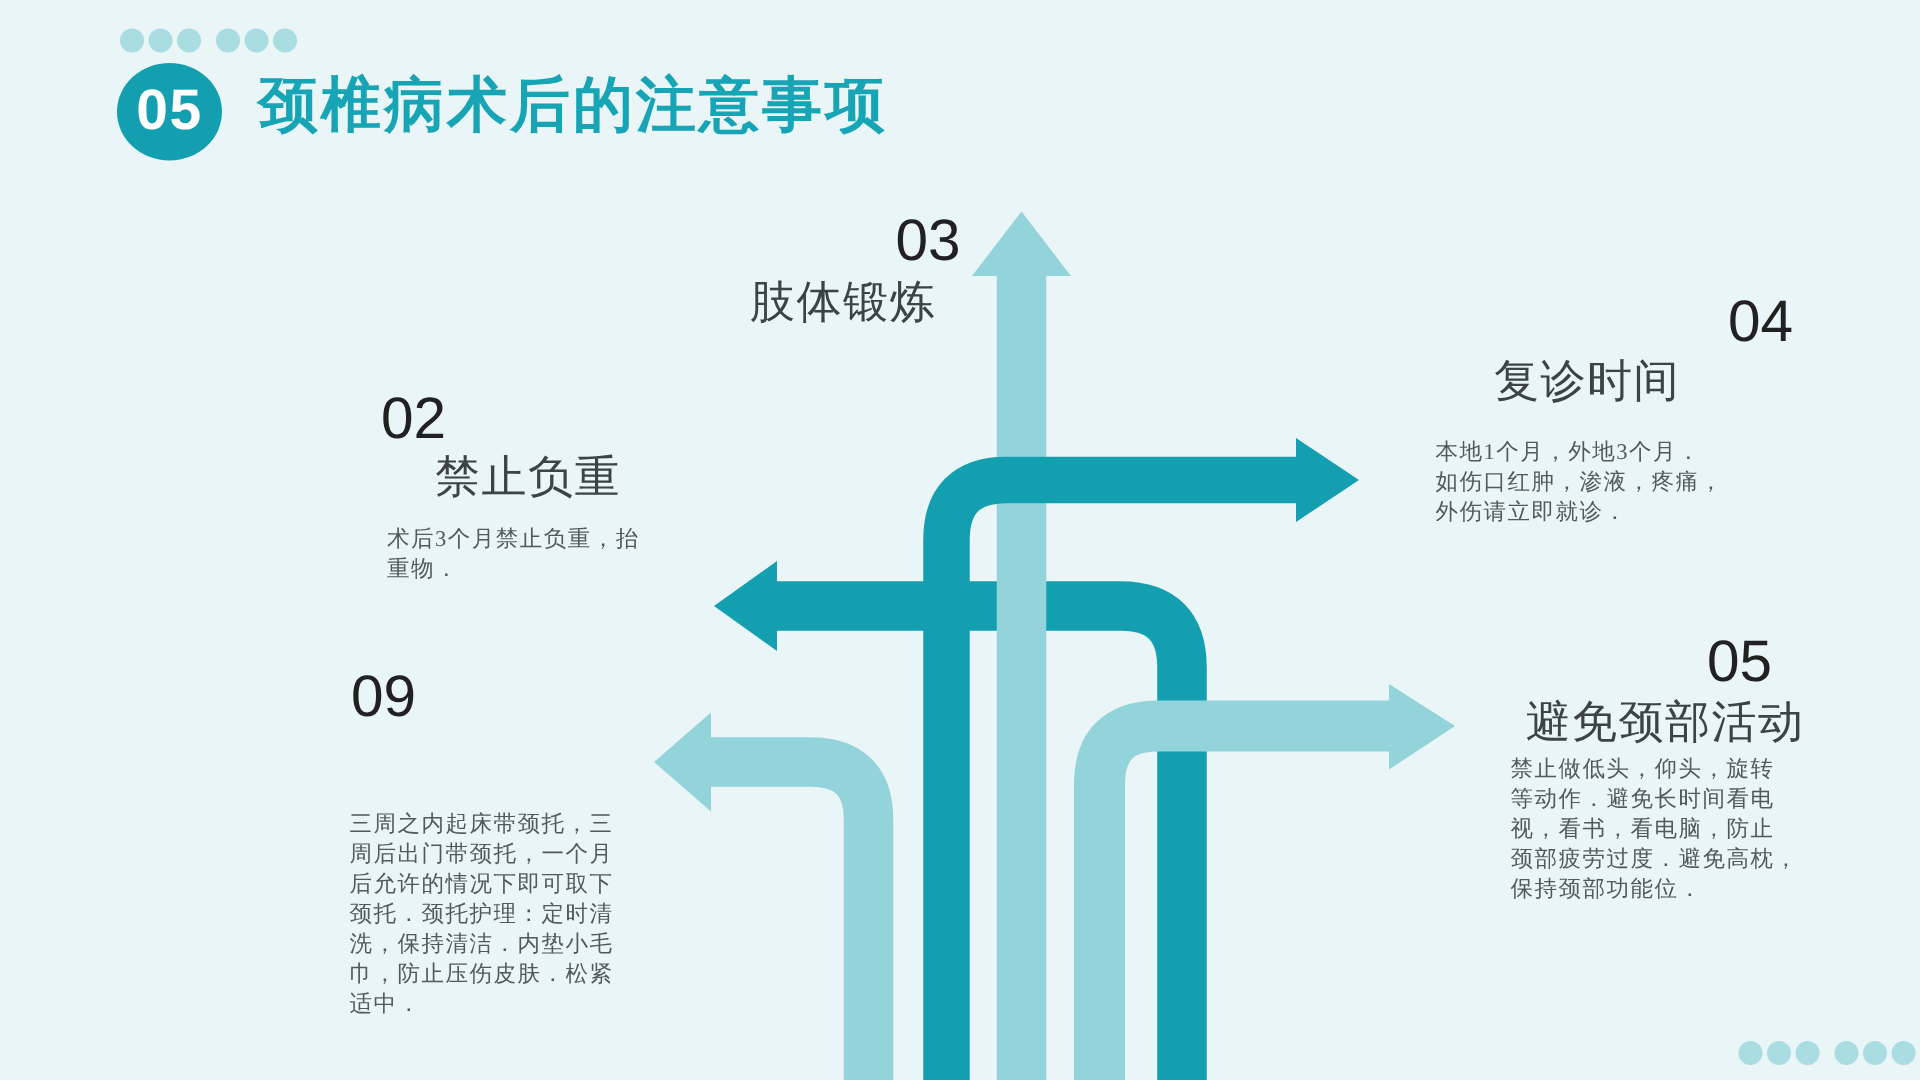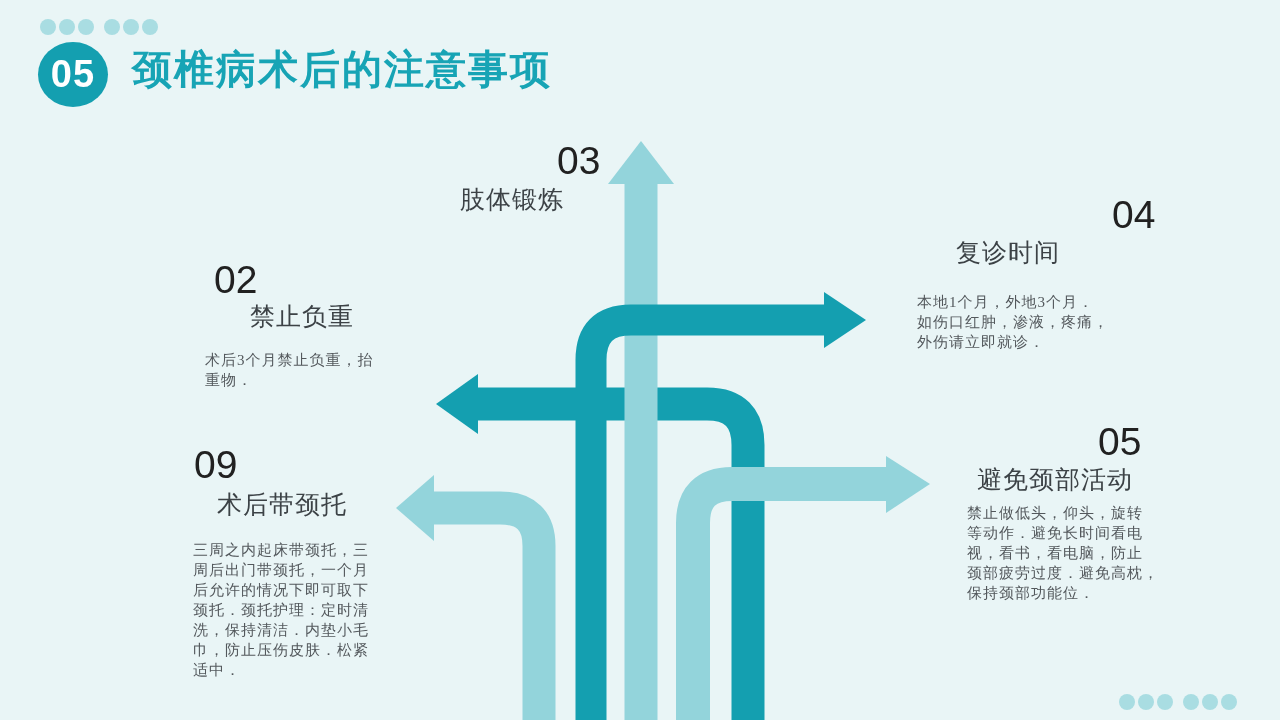--- a/index.html
+++ b/index.html
@@ -11,21 +11,21 @@
     --head:#3c4246;
     --body:#53585c;
     --dot:#a9dde2;
   }
   html,body{margin:0;padding:0;}
   body{
     width:1280px;height:720px;background:var(--bg);
     font-family:"Liberation Sans", sans-serif;
     position:relative;overflow:hidden;
   }
-  .slide{position:absolute;inset:0;}
+  .slide{position:absolute;inset:0;margin-left:40px;}
   svg.arrows{position:absolute;left:0;top:0;}
   .stroke-dark{stroke:var(--teal-dark);fill:none;}
   .stroke-light{stroke:var(--teal-light);fill:none;}
   .fill-dark{fill:var(--teal-dark);stroke:none;}
   .fill-light{fill:var(--teal-light);stroke:none;}
 
   .dots{position:absolute;display:flex;gap:3px;}
   .dots .dot{width:16px;height:16px;border-radius:50%;background:var(--dot);}
   .dots .dot.grp{margin-left:7px;}
   .dots-top{left:40px;top:19px;}
@@ -42,33 +42,33 @@
     font-family:"Liberation Serif", serif;font-weight:700;
     font-size:40px;line-height:52px;letter-spacing:2px;color:var(--title);
     white-space:nowrap;
   }
 
   .num{
     position:absolute;font-weight:400;font-size:39px;line-height:39px;
     color:var(--num);letter-spacing:0;
   }
   .sec-title{
-    position:absolute;font-family:Liberation Mono, monospace;
-    font-size:25px;line-height:30px;letter-spacing:1px;color:var(--head);
+    position:absolute;font-family:Liberation Sans, sans-serif;
+    font-size:30px;line-height:30px;letter-spacing:1px;color:var(--head);
     white-space:nowrap;
   }
   .sec-body{
     position:absolute;font-family:"Liberation Serif", serif;
     font-size:15px;line-height:20px;letter-spacing:1px;color:var(--body);
     white-space:pre-line;
   }
   
   .n1{left:194px;top:445px;} .t1{left:217px;top:492px;} .b1{left:193px;top:540px;width:200px;}
   
-  .n2{left:214px;top:260px;} .t2{left:250px;top:304px;} .b2{left:205px;top:350px;width:185px;font-family:Liberation Serif, serif;}
+  .n2{left:214px;top:260px;} .t2{left:250px;top:304px;} .b2{left:218px;top:350px;width:185px;font-family:Liberation Serif, serif;}
   
   .n3{left:557px;top:141px;} .t3{left:460px;top:187px;} .b3{left:424px;top:232px;width:200px;}
   
   .n4{left:1112px;top:195px;} .t4{left:956px;top:240px;} .b4{left:917px;top:292px;width:210px;}
   
   .n5{left:1098px;top:422px;} .t5{left:977px;top:467px;} .b5{left:967px;top:503px;width:210px;}
 </style>
 </head>
 <body>
 
@@ -117,21 +117,20 @@
     <span class="dot"></span>
     <span class="dot grp"></span>
     <span class="dot"></span>
     <span class="dot"></span>
   </div>
 
   <div class="badge">05</div>
   <div class="main-title">颈椎病术后的注意事项</div>
 
   <div class="num n1">09</div>
-  <div class="sec-title t1">术后带颈托</div>
   <div class="sec-body b1">三周之内起床带颈托，三
 周后出门带颈托，一个月
 后允许的情况下即可取下
 颈托．颈托护理：定时清
 洗，保持清洁．内垫小毛
 巾，防止压伤皮肤．松紧
 适中．</div>
 
   <div class="num n2">02</div>
   <div class="sec-title t2">禁止负重</div>

